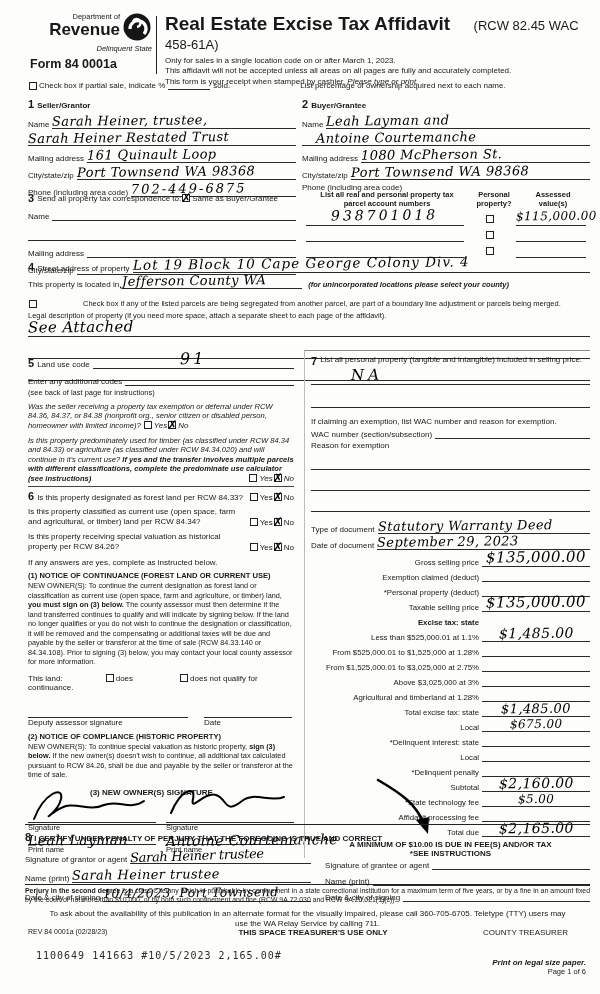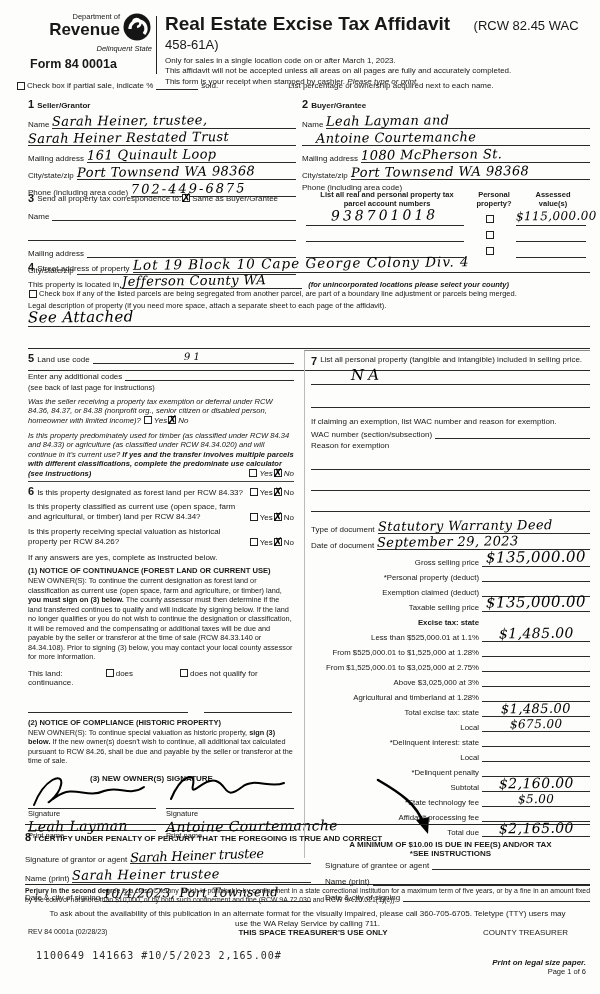--- a/index.html
+++ b/index.html
@@ -76,21 +76,21 @@
     </div>
     <div class="fs8" style="margin-top:3px; line-height:1.3;">
       <div>Only for sales in a single location code on or after March 1, 2023.</div>
       <div>This affidavit will not be accepted unless all areas on all pages are fully and accurately completed.</div>
       <div>
         <span>This form is your receipt when stamped by cashier. </span><span class="i">Please type or print.</span>
       </div>
     </div>
   </div>
 
-  <div class="abs row fs8" style="left:16px; top:80px; width:560px;text-align:right;">
+  <div class="abs row fs8" style="left:28px; top:80px; width:560px;text-align:right;">
     <span class="cb"></span>
     <span>Check box if partial sale, indicate %</span>
     <span class="flw" style="width:42px; margin:0 3px;"></span>
     <span>sold.</span>
     <span style="margin-left:70px;">List percentage of ownership acquired next to each name.</span>
   </div>
 
   <div class="abs" style="left:28px; top:94px; width:268px;">
     <div><span class="secnum">1</span><span class="b fs8">Seller/Grantor</span></div>
     <div class="lblrow">
@@ -196,41 +196,41 @@
     <div class="lblrow" style="margin-top:0;">
       <span class="secnum">4</span>
       <span class="lab">Street address of property</span>
       <span class="fl"><span class="hw" style="font-size:13.5px; letter-spacing:1px;">Lot 19 Block 10 Cape George Colony Div. 4</span></span>
     </div>
     <div class="lblrow" style="margin-top:2px;">
       <span class="lab">This property is located in</span>
       <span class="flw" style="width:180px;"><span class="hw hw-lg">Jefferson County WA</span></span>
       <span class="i fs75 b" style="padding-left:6px;">(for unincorporated locations please select your county)</span>
     </div>
-    <div class="row fs75" style="margin-top:0; ">
+    <div class="row fs75" style="margin-top:10px; gap:44px;">
       <span class="cb"></span>
       <span>Check box if any of the listed parcels are being segregated from another parcel, are part of a boundary line adjustment or parcels being merged.</span>
     </div>
     <div class="fs75" style="margin-top:3px;">Legal description of property (if you need more space, attach a separate sheet to each page of the affidavit).</div>
     <div class="lblrow" style="margin-top:1px;">
         <span class="fl"><span class="hw hw-xl">See Attached</span></span>
       </div>
     <div class="lblrow" style="margin-top:11px;">
         <span class="fl"></span>
       </div>
     <div class="lblrow" style="margin-top:11px;">
         <span class="fl"></span>
       </div>
   </div>
 
   <div class="abs" style="left:28px; top:352px; width:266px;">
     <div class="lblrow" style="margin-top:0;">
       <span class="secnum">5</span>
       <span class="lab">Land use code</span>
-      <span class="fl" style="text-align:center;"><span class="hw" style="font-size:10px; letter-spacing:3px;font-style:italic;">91</span></span>
+      <span class="fl" style="text-align:center;"><span class="hw" style="font-size:16px; letter-spacing:3px;font-style:italic;">91</span></span>
     </div>
     <div class="lblrow" style="margin-top:6px;">
       <span class="lab">Enter any additional codes</span>
       <span class="fl"></span>
     </div>
     <div class="fs75" style="margin-top:2px;">(see back of last page for instructions)</div>
 
     <div class="para">
       <span>Was the seller receiving a property tax exemption or deferral under RCW 84.36, 84.37, or 84.38 (nonprofit org., senior citizen or disabled person, homeowner with limited income)?</span>
       <span class="ynbox"><span class="cb"></span><span>Yes</span><span class="cb checked"></span><span>No</span></span>
@@ -267,20 +267,24 @@
     <div class="row fs8" style="margin-top:7px;">
       <span>This land:</span>
       <span style="margin-left:42px;"><span class="cb"></span><span>does</span></span>
       <span style="margin-left:46px;"><span class="cb"></span><span>does not qualify for</span></span>
     </div>
     <div class="fs8">continuance.</div>
 
     <div class="row" style="margin-top:16px;">
       <span class="flw" style="width:160px;"></span>
       <span class="flw" style="width:88px; margin-left:16px;"></span>
+    </div>
+    <div class="row fs8">
+      <span style="width:160px;">Deputy assessor signature</span>
+      <span style="margin-left:16px;">Date</span>
     </div>
 
     <div class="b" style="font-size:7.6px; margin-top:5px;">(2) NOTICE OF COMPLIANCE (HISTORIC PROPERTY)</div>
     <div style="font-size:7.3px; line-height:1.3; margin-top:1px;">
       <span>NEW OWNER(S): To continue special valuation as historic property, </span><span class="b">sign (3) below.</span><span> If the new owner(s) doesn't wish to continue, all additional tax calculated pursuant to RCW 84.26, shall be due and payable by the seller or transferor at the time of sale.</span>
     </div>
 
     <div class="b fs8" style="margin-left:62px; margin-top:8px;">(3) NEW OWNER(S) SIGNATURE</div>
 
     <div class="row" style="margin-top:14px; gap:10px;">
@@ -343,25 +347,25 @@
       <span class="lab">Date of document</span>
       <span class="fl"><span class="hw hw-lg">September 29, 2023</span></span>
     </div>
 
     <div style="margin-top:2px;">
       <div class="trow">
           <span class="tlabel">Gross selling price</span>
           <span class="tline"><span class="hw" style="font-size:15px;">$135,000.00</span></span>
         </div>
       <div class="trow">
+          <span class="tlabel">Exemption claimed (deduct)</span>
+          <span class="tline"><span class="hw"></span></span>
+        </div>
+      <div class="trow">
           <span class="tlabel">*Personal property (deduct)</span>
-          <span class="tline"><span class="hw"></span></span>
-        </div>
-      <div class="trow">
-          <span class="tlabel">Exemption claimed (deduct)</span>
           <span class="tline"><span class="hw"></span></span>
         </div>
       <div class="trow">
           <span class="tlabel">Taxable selling price</span>
           <span class="tline"><span class="hw" style="font-size:15px;">$135,000.00</span></span>
         </div>
       <div class="trow">
           <span class="tlabel b">Excise tax: state</span>
           <span class="tspacer"></span>
         </div>

